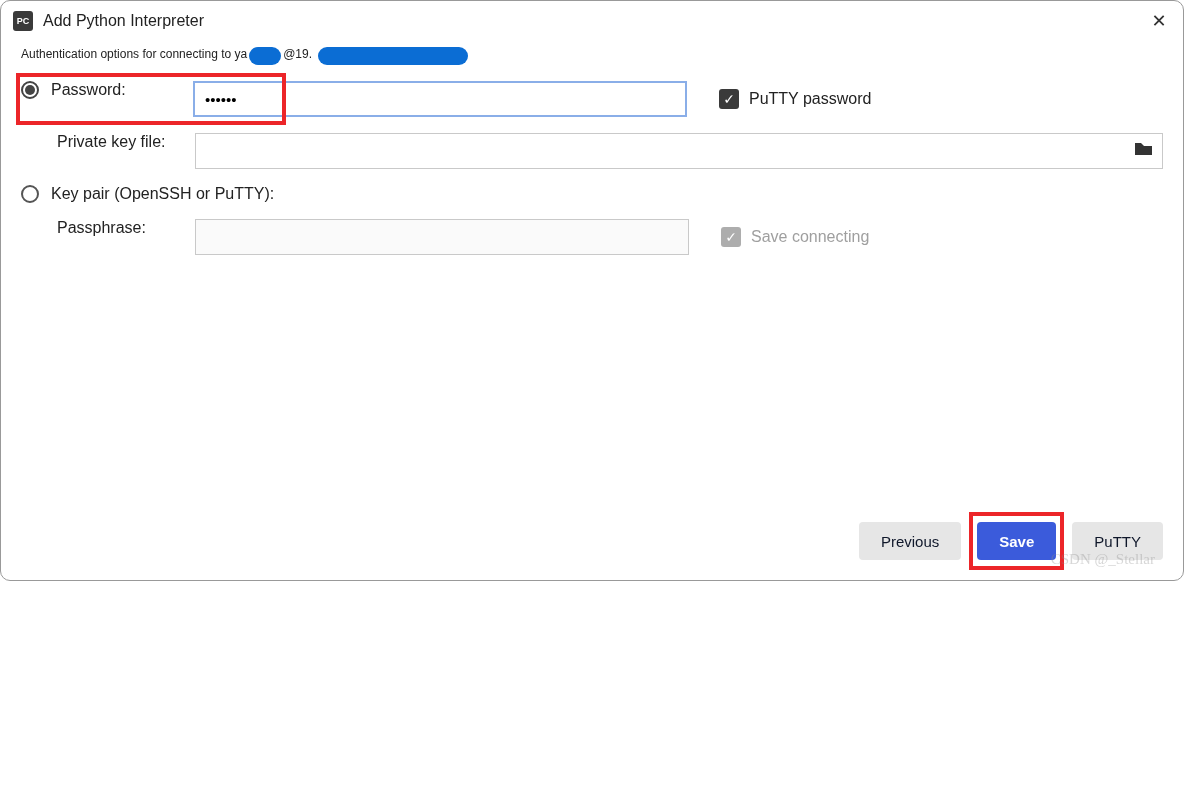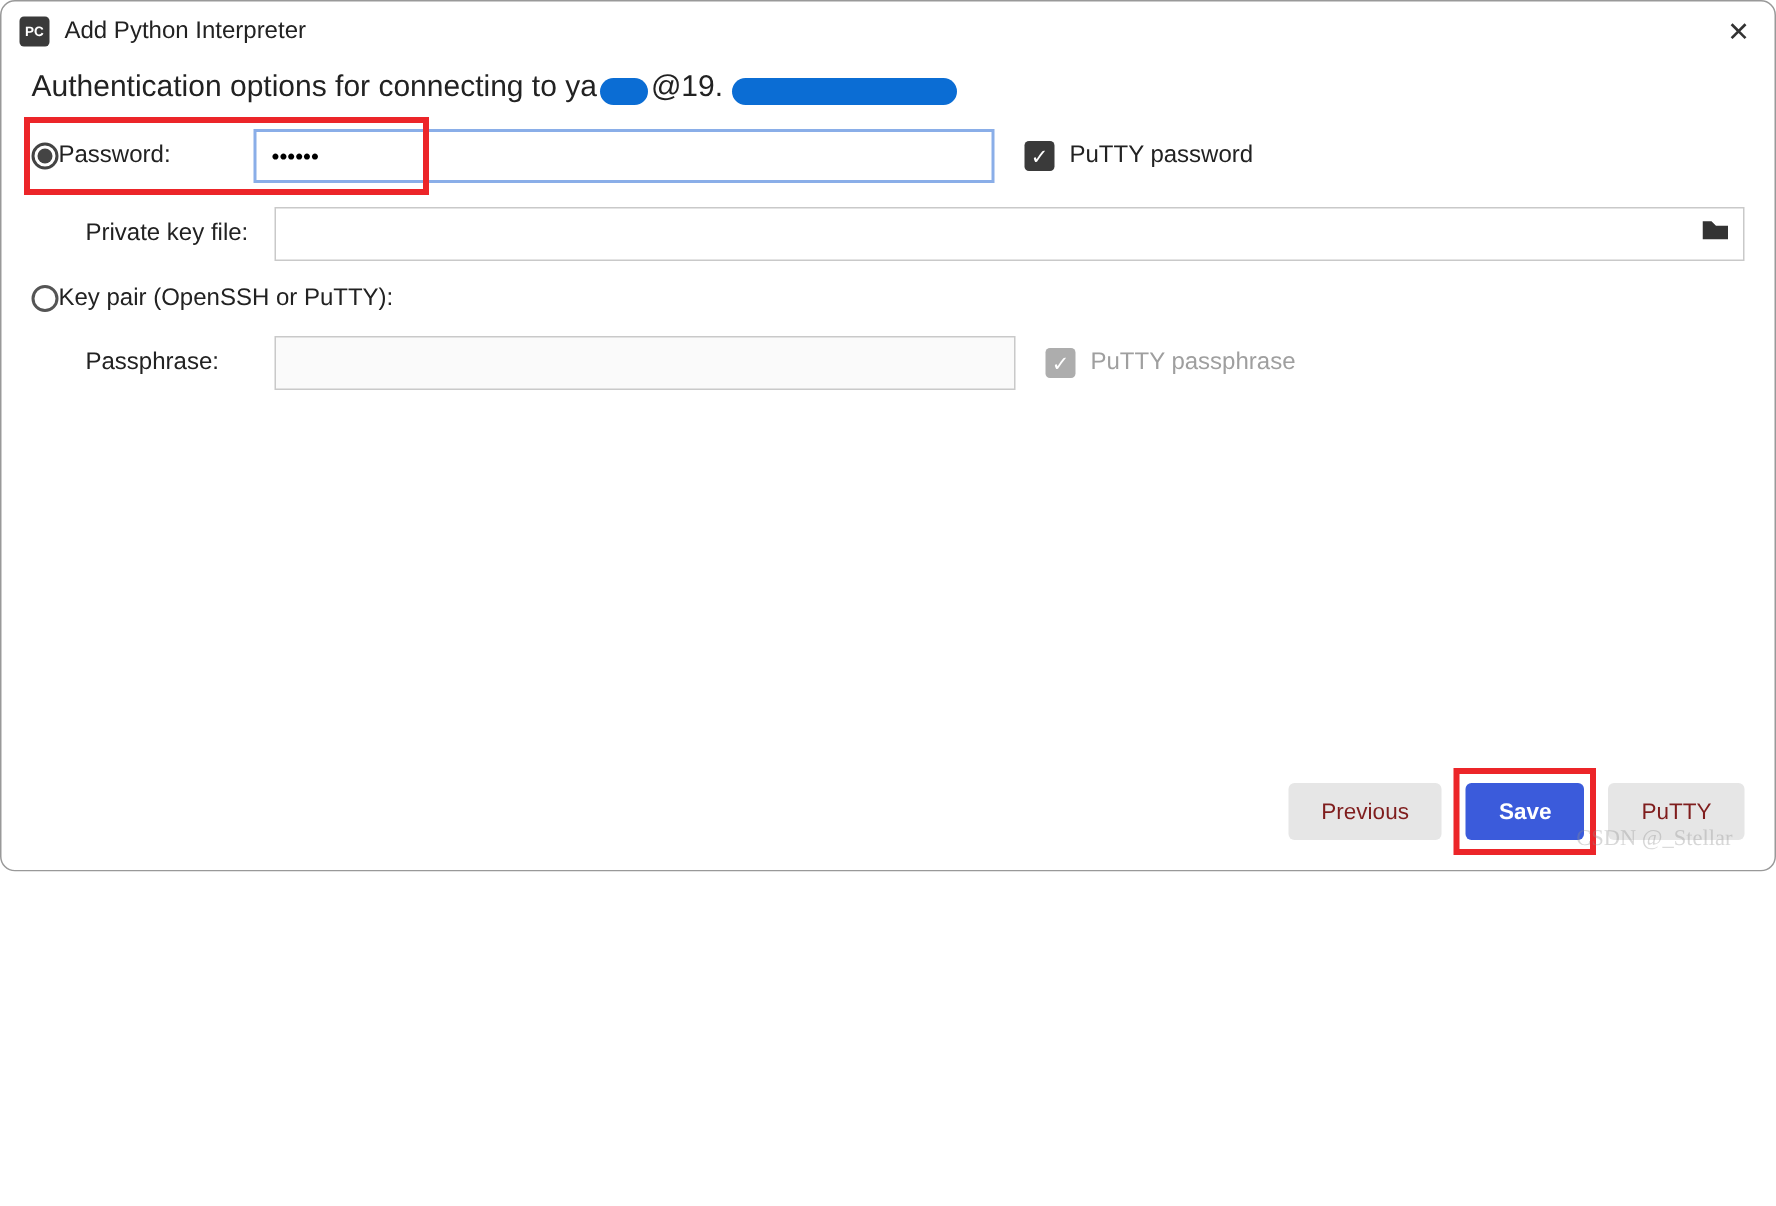--- a/index.html
+++ b/index.html
@@ -52,36 +52,35 @@
       color: #333;
     }
     .content {
       flex: 1;
       padding: 6px 20px 20px 20px;
       display: flex;
       flex-direction: column;
       gap: 16px;
     }
     .auth-line {
-      font-size: 20px;
-      display: flex;
-      align-items: flex-end;
+      font-size: 12px;
+      display: flex;
+      align-items: flex-start;
       gap: 2px;
     }
     .redact {
       background: #0b6dd4;
       border-radius: 10px;
       display: inline-block;
     }
     .redact.r1 { width: 32px; height: 18px; }
     .redact.r2 { width: 150px; height: 18px; margin-left: 4px; }
     .row {
       display: flex;
-      align-items: center;
-      gap: 0;
+      gap: 12px;
     }
     .radio {
       width: 18px;
       height: 18px;
       border-radius: 50%;
       border: 2px solid #555;
       flex-shrink: 0;
       display: flex;
       align-items: center;
       justify-content: center;
@@ -188,21 +187,21 @@
       height: 38px;
       padding: 0 22px;
       border: none;
       border-radius: 4px;
       font-size: 15px;
       cursor: pointer;
       font-family: inherit;
     }
     .btn-secondary {
       background: #e6e6e6;
-      color: #7f1d1d;
+      color: #0f172a;
     }
     .btn-primary {
       background: #3b5bdb;
       color: #fff;
       font-weight: 600;
     }
     .next-wrap {
       position: relative;
       padding: 4px;
     }
@@ -269,21 +268,21 @@
     <div class="row">
       <div class="radio"></div>
       <div class="label" style="min-width:auto">Key pair (OpenSSH or PuTTY):</div>
     </div>
 
     <div class="row passphrase-row">
       <div class="label-indent">Passphrase:</div>
       <input type="text" class="text-input disabled" disabled="" value="" style="">
       <div class="checkbox-wrap">
         <div class="checkbox disabled">✓</div>
-        <div class="cb-label disabled">PuTTY passphrase</div>
+        <div class="cb-label disabled">Save connecting</div>
       </div>
     </div>
   </div>
 
   <div class="footer">
     <button class="btn btn-secondary">Previous</button>
     <div class="next-wrap">
       <div class="red-box-2"></div>
       <button class="btn btn-primary">Save</button>
     </div>

